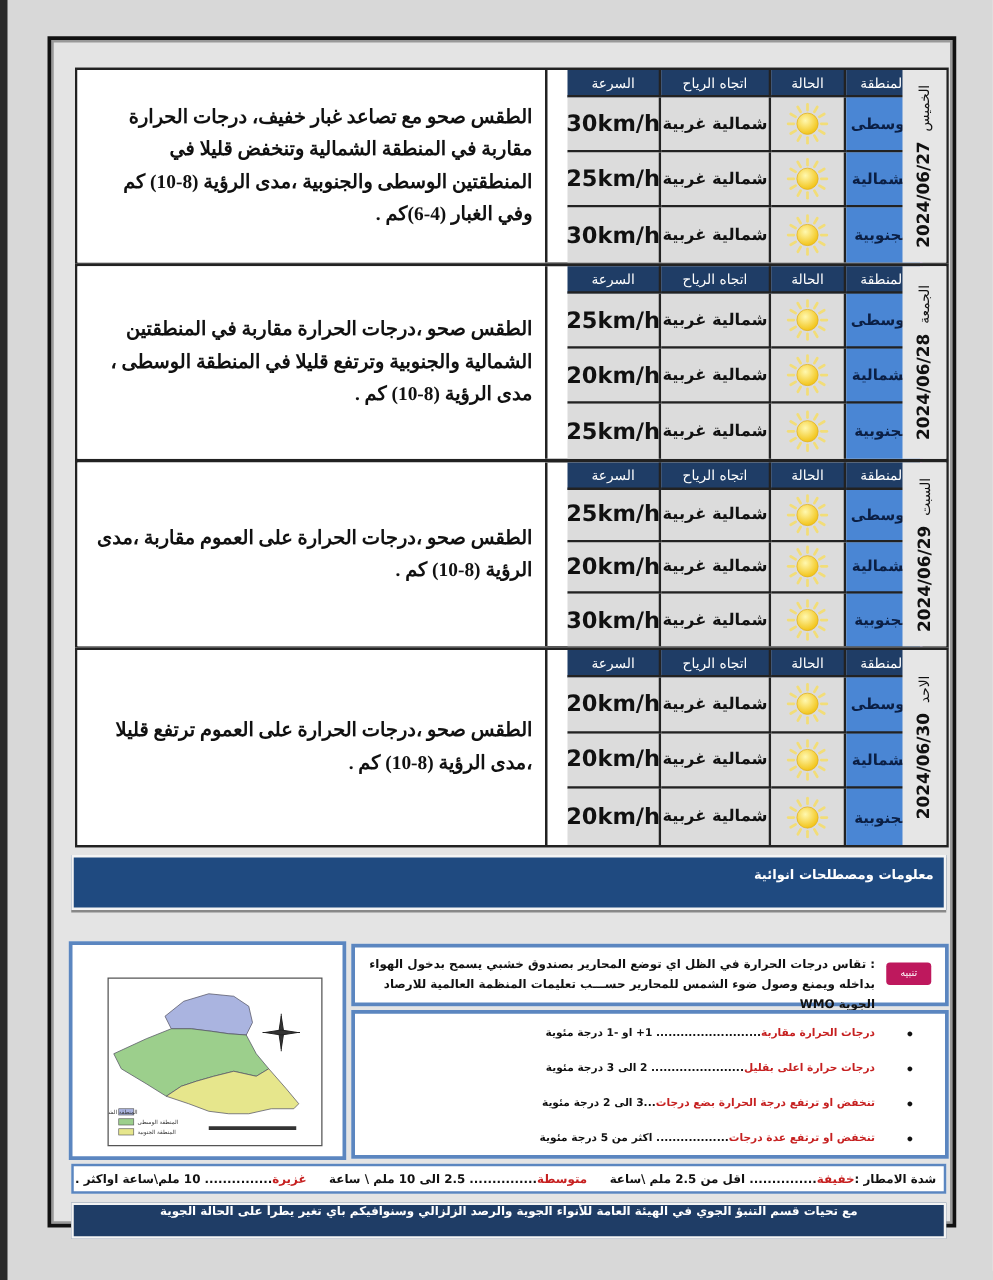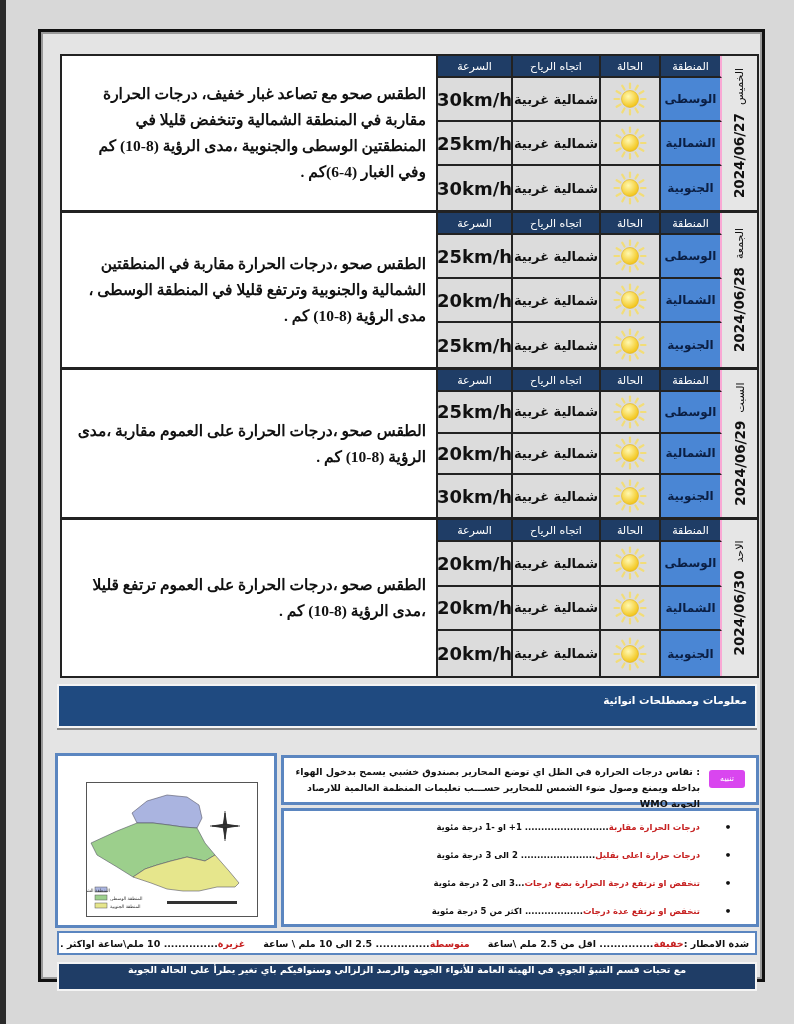--- a/index.html
+++ b/index.html
@@ -46,20 +46,21 @@
     font-size: 15.5px;
     line-height: 26px;
     color: #111;
   }
   .grid {
     position: absolute;
     left: 376px; top: 0; bottom: 0; width: 286px;
     display: grid;
     grid-template-columns: 75px 88px 60px 61px;
     box-sizing: border-box;
+    padding-left: 16px;
   }
   .hcell {
     background: #1f3d66;
     color: #fff;
     font-size: 11px;
     display: flex; align-items: center; justify-content: center;
     border-right: 2px solid #222;
     border-bottom: 2px solid #222;
     box-sizing: border-box;
     direction: rtl;
@@ -116,21 +117,21 @@
     border: 1px solid #555; background: #fff;
   }
 
   
   .note-box {
     position: absolute; left: 281px; top: 755px; width: 478px; height: 50px;
     border: 3px solid #5b86c0; background: #fff; box-sizing: border-box;
   }
   .note-badge {
     position: absolute; right: 11px; top: 12px; width: 36px; height: 18px;
-    background: #d946ef; border-radius: 3px;
+    background: #be185d; border-radius: 3px;
     color: #fff; font-size: 8px; text-align: center; line-height: 18px;
     direction: rtl;
   }
   .note-text {
     position: absolute; right: 56px; top: 6px; left: 6px;
     direction: rtl; text-align: right;
     font-size: 9.5px; font-weight: bold; line-height: 16px; color: #111;
   }
 
   

